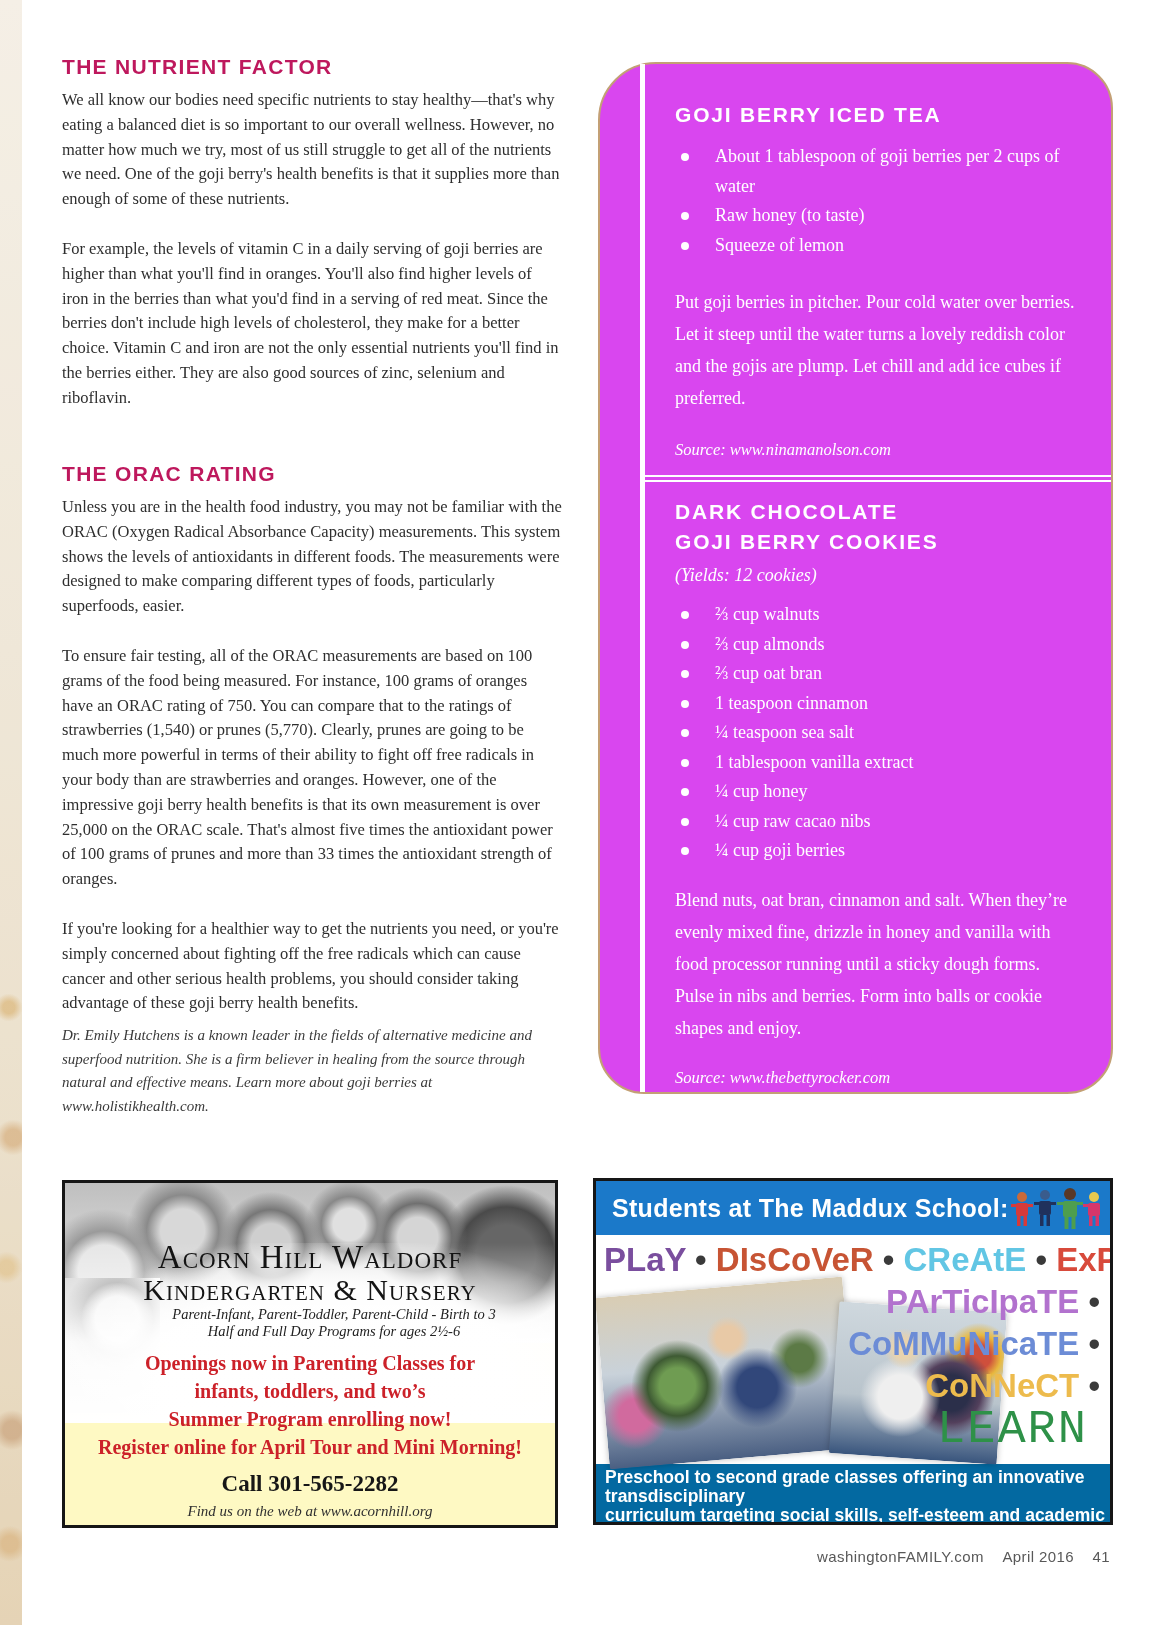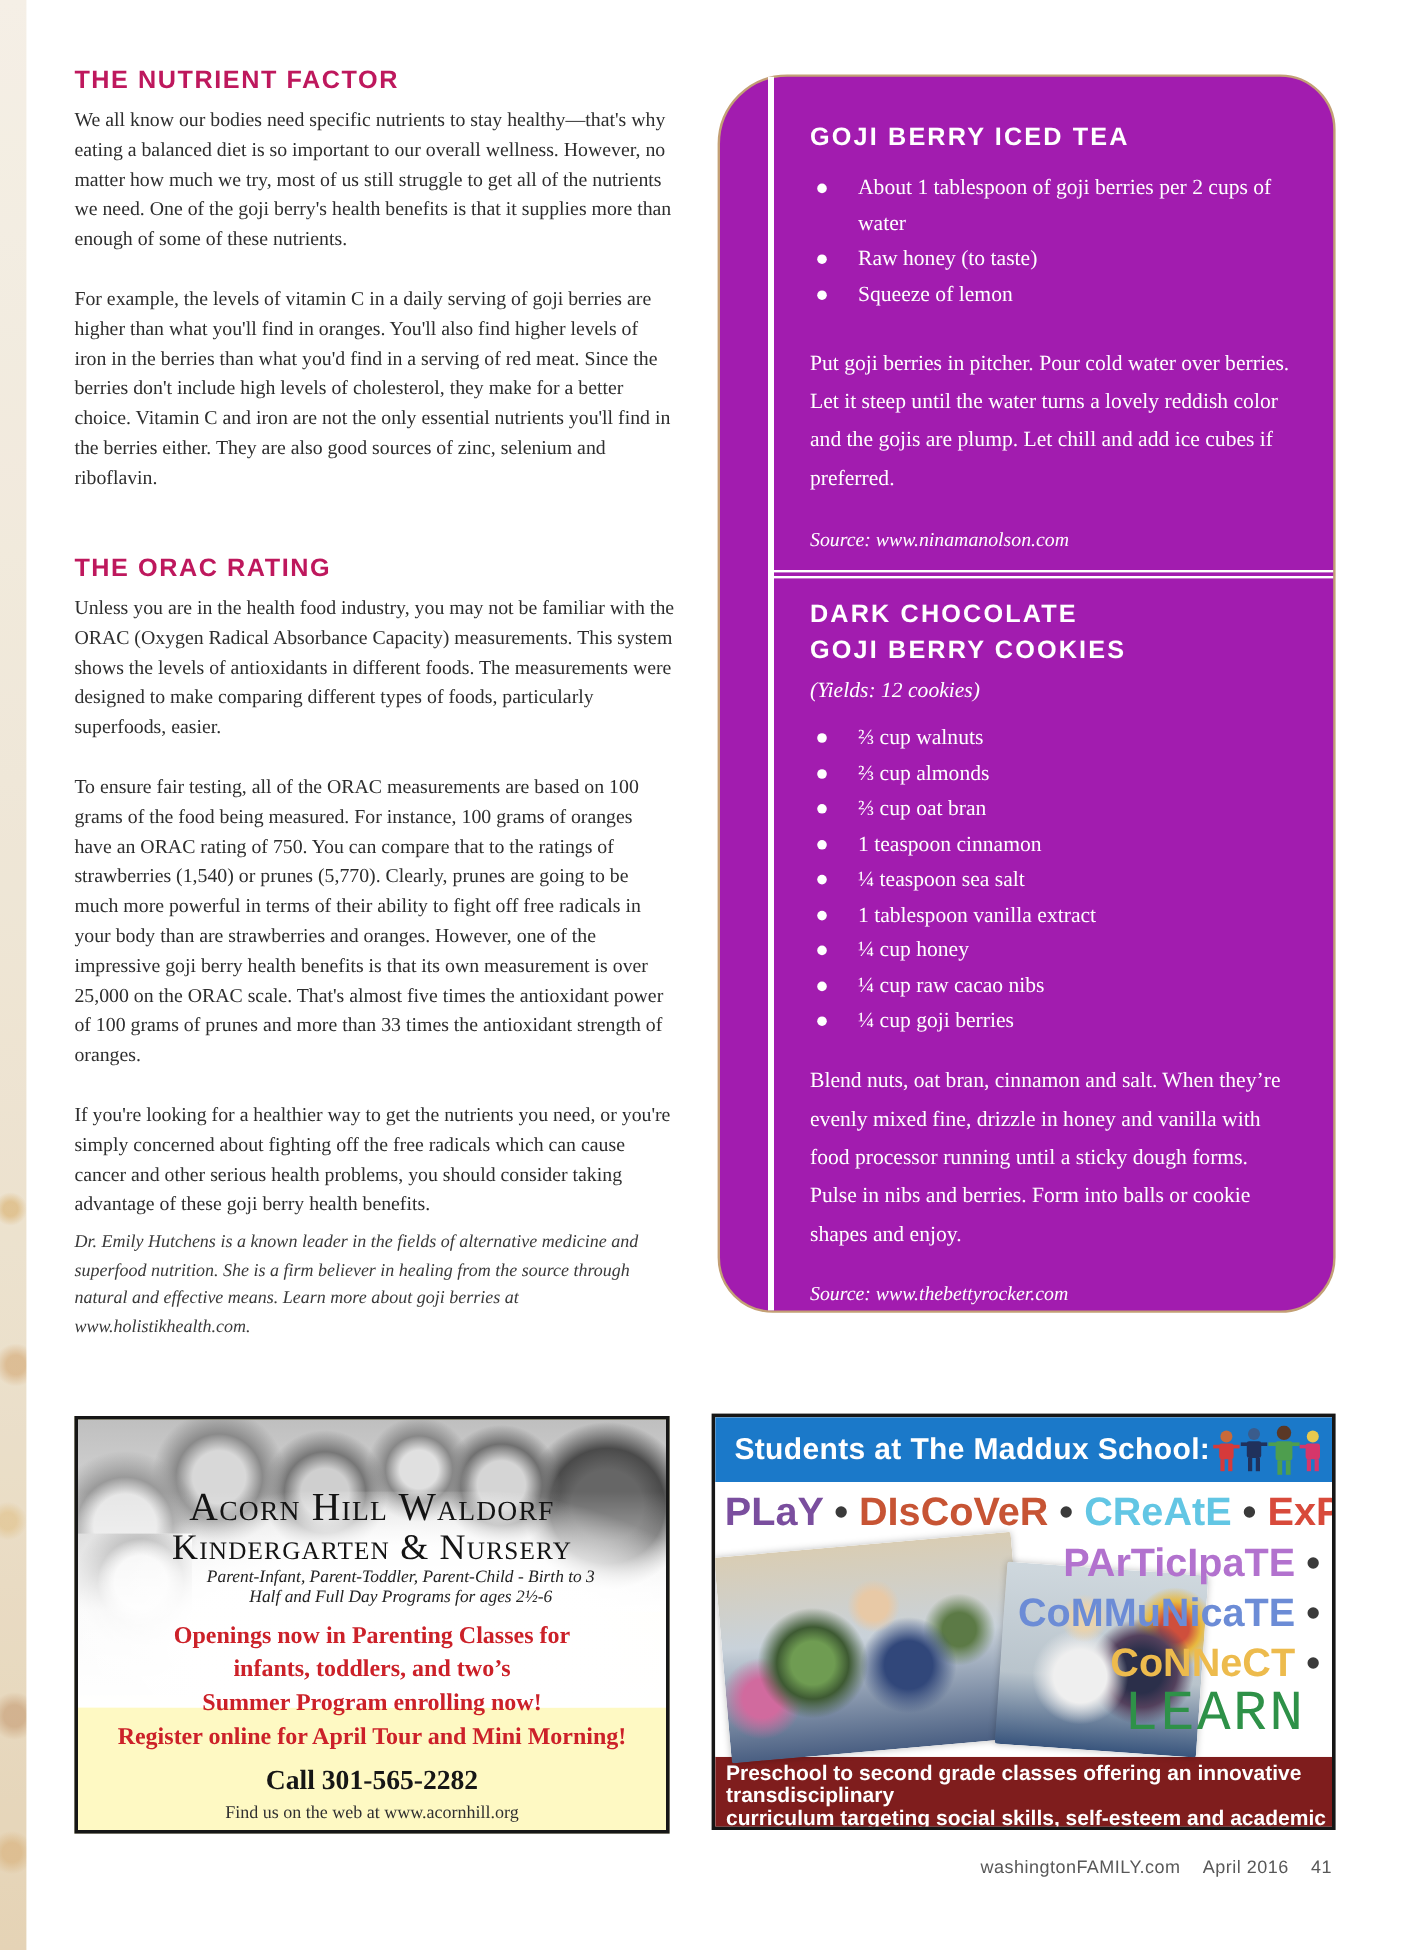--- a/index.html
+++ b/index.html
@@ -86,21 +86,21 @@
       background:
         radial-gradient(ellipse at 55% 70%, rgba(255,255,255,.95) 0 45%, rgba(255,255,255,0) 75%),
         linear-gradient(to bottom, rgba(255,255,255,0) 0%, rgba(255,255,255,.9) 55%, #fff 100%); }
   .acorn .content { position:relative; padding-top:58px; }
   .acorn .title1 { font-variant:small-caps; font-size:33px; line-height:33px; color:#141414; letter-spacing:1px; }
   .acorn .title2 { font-variant:small-caps; font-size:30px; line-height:32px; color:#141414; letter-spacing:1px; }
   .acorn .sub { font-style:italic; font-size:14.5px; line-height:16.5px; color:#222;padding-left:48px; }
   .acorn .redline { font-weight:bold; font-size:20px; line-height:28px; }
   .acorn .redline.first { margin-top:10px; }
   .acorn .phone { font-weight:bold; font-size:23px; color:#161616; margin-top:9px; line-height:28px; }
-  .acorn .small { font-size:15px; line-height:20px; color:#303030; margin-top:3px; }
+  .acorn .small { font-size:15px; line-height:20px; color:#303030; margin-top:3px;font-style:italic; }
 
   
   .maddux {
     position:absolute; left:593px; top:1178px; width:520px; height:347px;
     border:3px solid #161616; background:#ffffff; overflow:hidden;
     font-family:"Liberation Sans", sans-serif;
   }
   .maddux .head { position:relative; height:54px; line-height:54px; color:#fff;
       font-weight:bold; font-size:25px; padding-left:16px; letter-spacing:.3px; }
   .maddux .kids { position:absolute; right:8px; top:7px; }
@@ -150,21 +150,21 @@
 
 <div class="article sec2" style="position:absolute;">
   <h2>THE ORAC RATING</h2>
   <p>Unless you are in the health food industry, you may not be familiar with the ORAC (Oxygen Radical Absorbance Capacity) measurements. This system shows the levels of antioxidants in different foods. The measurements were designed to make comparing different types of foods, particularly superfoods, easier.</p>
   <p>To ensure fair testing, all of the ORAC measurements are based on 100 grams of the food being measured. For instance, 100 grams of oranges have an ORAC rating of 750. You can compare that to the ratings of strawberries (1,540) or prunes (5,770). Clearly, prunes are going to be much more powerful in terms of their ability to fight off free radicals in your body than are strawberries and oranges. However, one of the impressive goji berry health benefits is that its own measurement is over 25,000 on the ORAC scale. That's almost five times the antioxidant power of 100 grams of prunes and more than 33 times the antioxidant strength of oranges.</p>
   <p>If you're looking for a healthier way to get the nutrients you need, or you're simply concerned about fighting off the free radicals which can cause cancer and other serious health problems, you should consider taking advantage of these goji berry health benefits.</p>
 </div>
 
 <div class="bio">Dr. Emily Hutchens is a known leader in the fields of alternative medicine and superfood nutrition. She is a firm believer in healing from the source through natural and effective means. Learn more about goji berries at www.holistikhealth.com.</div>
 
-<div class="recipe-box" style="background-color: #a21caf;">
+<div class="recipe-box" style="background-color: #d946ef;">
   <div class="vline"></div>
 
   <div class="recipe tea">
     <h3>GOJI BERRY ICED TEA</h3>
     <ul>
       <li>About 1 tablespoon of goji berries per 2 cups of water</li>
       <li>Raw honey (to taste)</li>
       <li>Squeeze of lemon</li>
     </ul>
     <p class="instructions">Put goji berries in pitcher. Pour cold water over berries. Let it steep until the water turns a lovely reddish color and the gojis are plump. Let chill and add ice cubes if preferred.</p>
@@ -263,21 +263,21 @@
     <div class="row rowr row3">
       <span style="color: rgb(108, 140, 214);">CoMMuNicaTE</span>
       <span class="dot">•</span>
     </div>
     <div class="row rowr row4">
       <span style="color: rgb(237, 187, 77);">CoNNeCT</span>
       <span class="dot">•</span>
     </div>
     <div class="learn" style="color: rgb(46, 145, 72);">LEARN</div>
   </div>
-  <div class="foot" style="background-color: #7f1d1d;">
+  <div class="foot" style="background-color: #0369a1;">
     <div class="l1">Preschool to second grade classes offering an innovative transdisciplinary</div>
     <div class="l2">curriculum targeting social skills, self-esteem and academic success.</div>
 
   </div>
 </div>
 
 <div class="page-footer">
   <span style="margin-left:0">washingtonFAMILY.com</span>
   <span>April 2016</span>
   <span>41</span>

